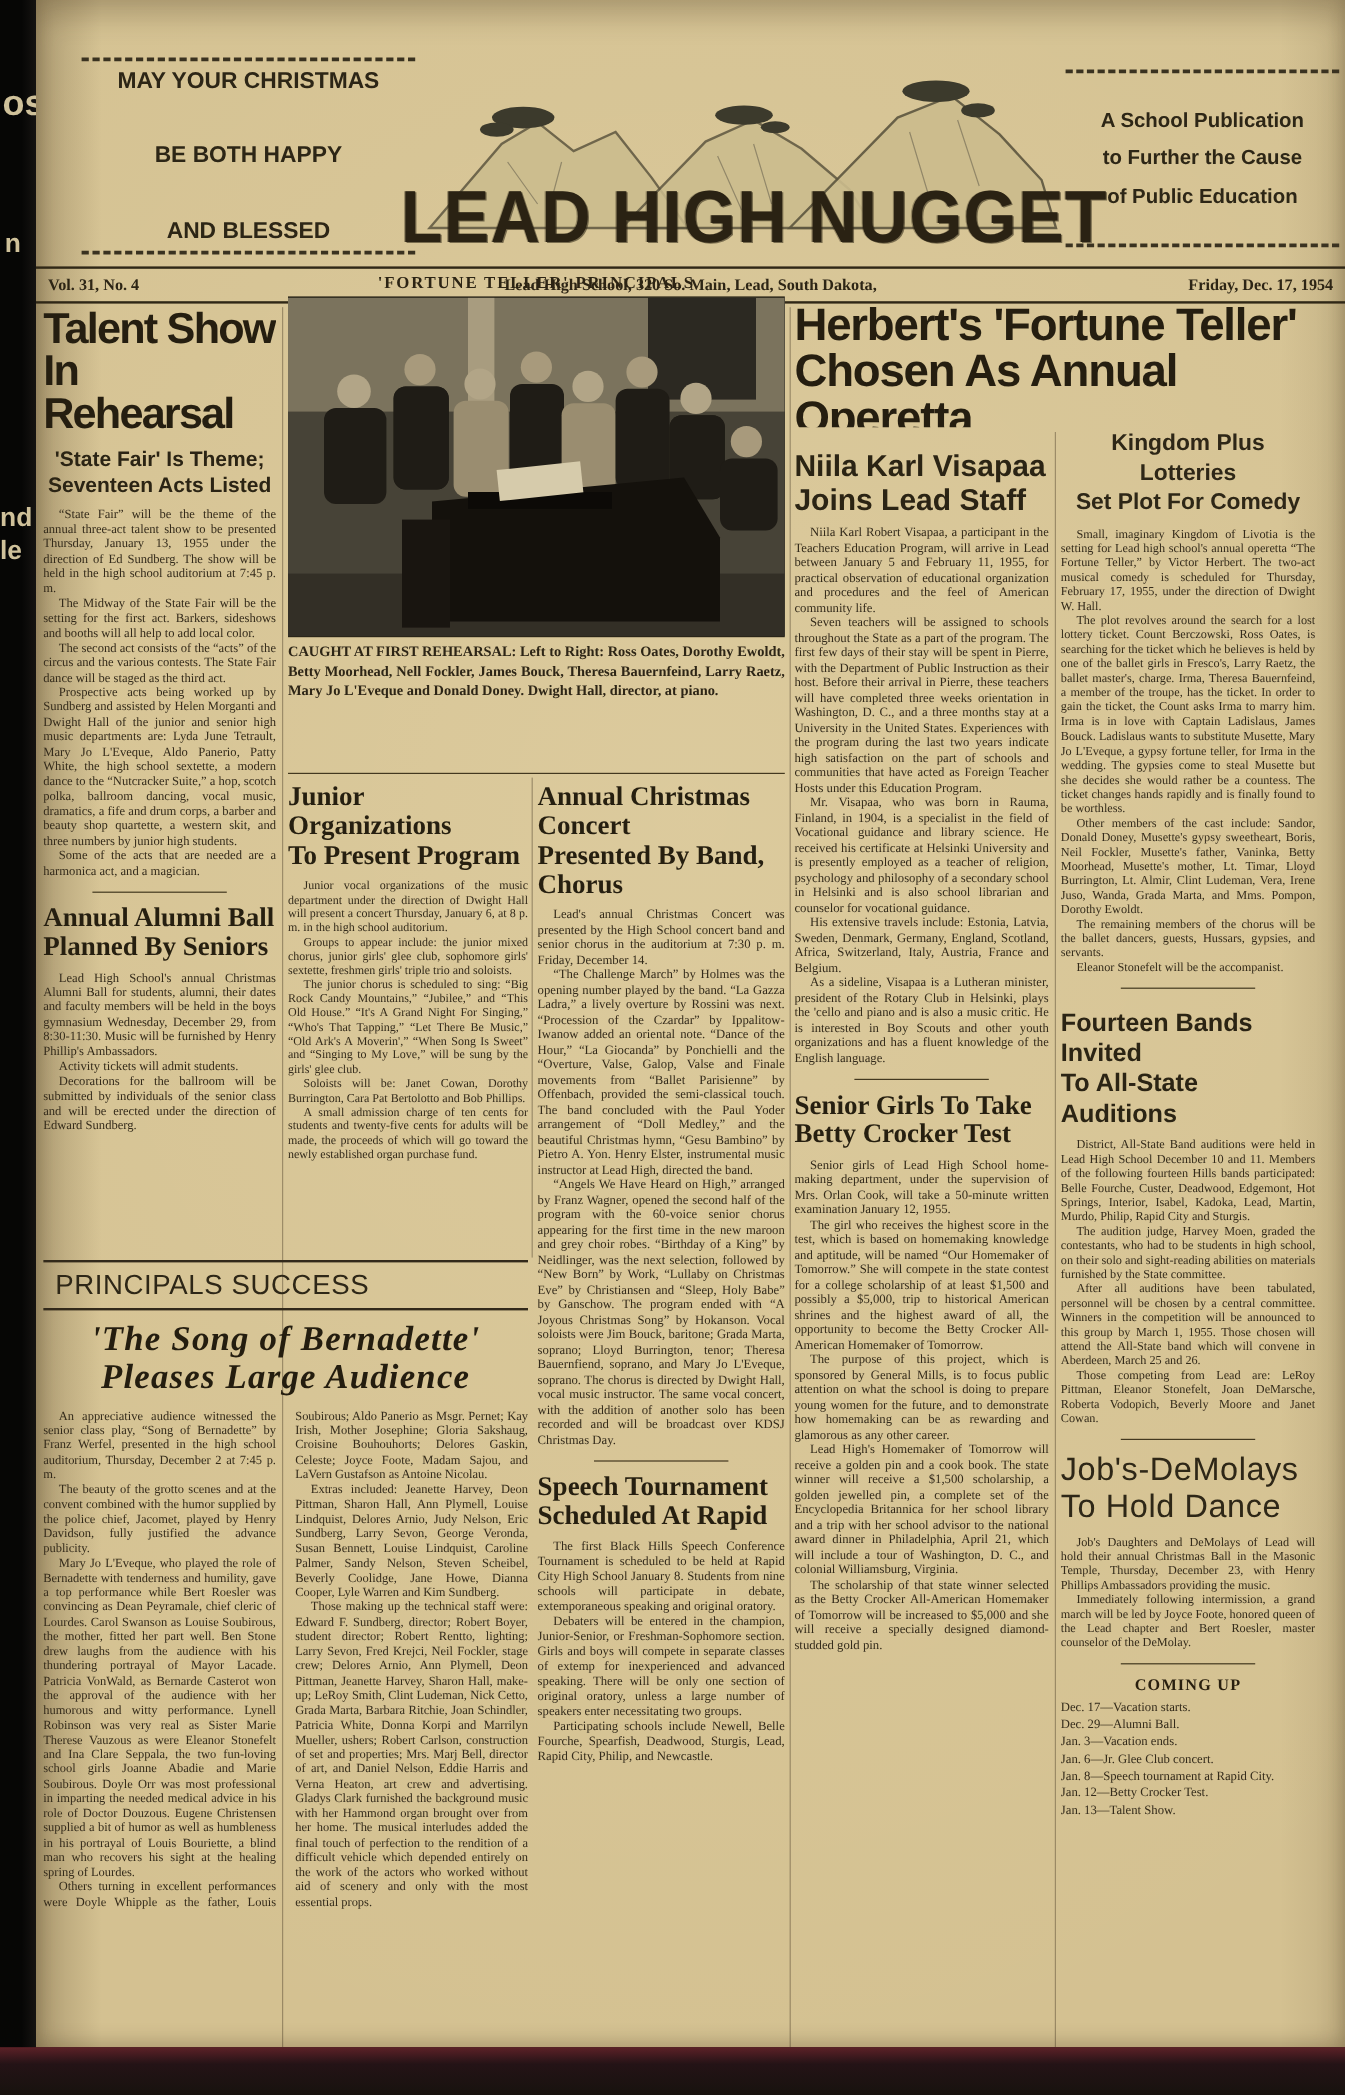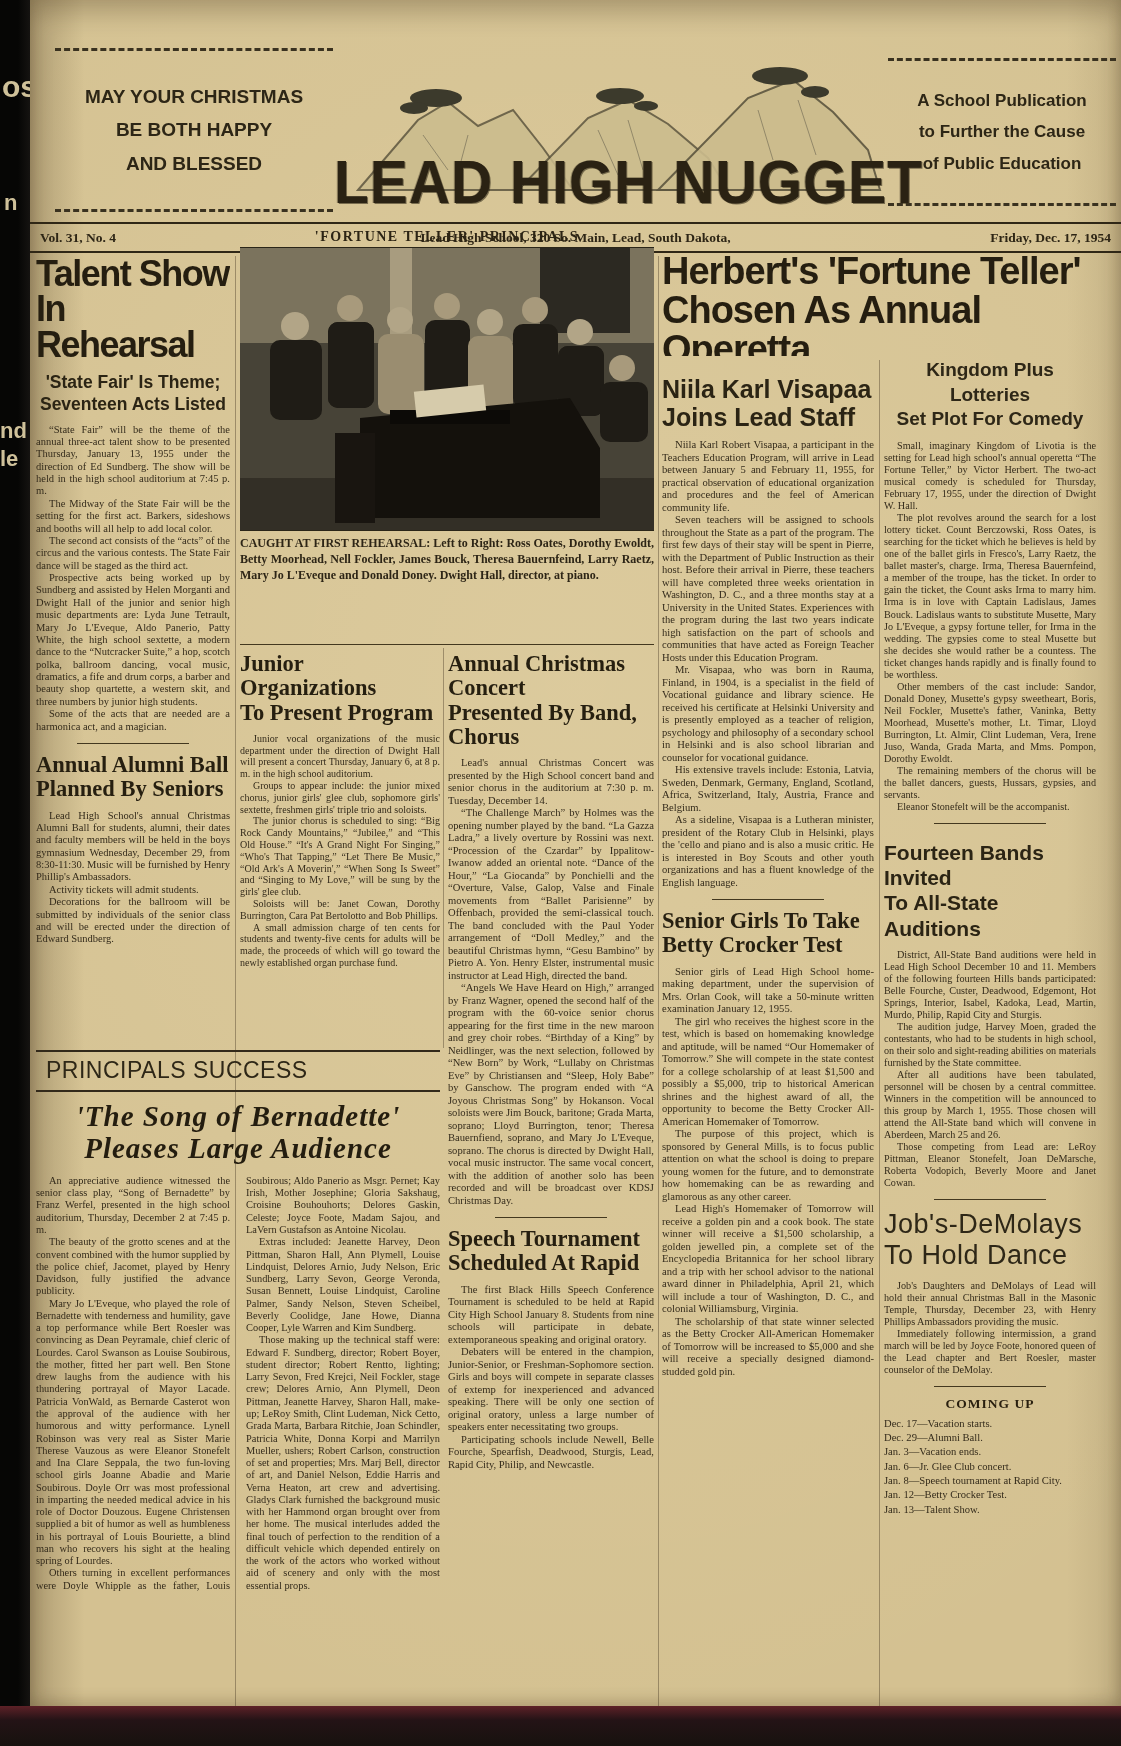--- a/index.html
+++ b/index.html
@@ -15,21 +15,21 @@
        linear-gradient(90deg,rgba(74,58,32,.28),rgba(74,58,32,0) 5%,rgba(74,58,32,0) 95%,rgba(74,58,32,.12)),
        radial-gradient(120% 90% at 50% 40%,rgba(255,244,210,.18),rgba(0,0,0,0) 70%),
        #d4c191;
      box-shadow:inset 0 14px 22px rgba(60,44,20,.25), inset 0 -6px 14px rgba(60,44,20,.2);}
   .bottom-band{position:absolute;left:0;top:1706px;width:1121px;height:40px;
      background:linear-gradient(#5d2127,#241316 35%,#17120e);}
   
   .slogan{position:absolute;border-top:3px dashed #3a3220;border-bottom:3px dashed #3a3220;
      display:flex;flex-direction:column;justify-content:center;text-align:center;
      font-family:"Liberation Sans",sans-serif;font-weight:700;color:#2d2616;}
-  .slogan-left{left:25px;top:48px;width:278px;height:158px;font-size:19px;line-height:1.75;}
+  .slogan-left{left:38px;top:48px;width:278px;height:158px;font-size:19px;line-height:1.75;justify-content:space-between;}
   .slogan-right{left:858px;top:58px;width:228px;height:142px;font-size:17px;line-height:1.85;}
   .slogan span{display:block;}
   .nameplate{position:absolute;left:298px;top:40px;width:562px;height:190px;}
   .nameplate svg{position:absolute;left:0;top:0;}
   .logo-text{position:absolute;left:6px;bottom:16px;font-family:"Liberation Sans",sans-serif;
      font-weight:700;font-size:57px;letter-spacing:1px;color:#2a2213;transform:scaleY(1.08);
      text-shadow:1px 1px 0 rgba(42,34,19,.55),-1px 0 0 rgba(42,34,19,.35);white-space:nowrap;}
   
   .folio{position:absolute;left:0;top:222px;width:1091px;height:27px;
      border-top:2px solid #2f2716;border-bottom:2px solid #2f2716;
@@ -232,21 +232,21 @@
       </div>
     </div>
 
     <div class="col c3" style="left:418px;top:652px;width:206px;height:1054px;">
       <div>
         <div class="h-serif h2l">
           <span>Annual Christmas Concert</span>
           <span>Presented By Band, Chorus</span>
         </div>
         <div class="body">
-            <p>Lead's annual Christmas Concert was presented by the High School concert band and senior chorus in the auditorium at 7:30 p. m. Tuesday, December 14.</p>
+            <p>Lead's annual Christmas Concert was presented by the High School concert band and senior chorus in the auditorium at 7:30 p. m. Friday, December 14.</p>
             <p>“The Challenge March” by Holmes was the opening number played by the band. “La Gazza Ladra,” a lively overture by Rossini was next. “Procession of the Czardar” by Ippalitow-Iwanow added an oriental note. “Dance of the Hour,” “La Giocanda” by Ponchielli and the “Overture, Valse, Galop, Valse and Finale movements from “Ballet Parisienne” by Offenbach, provided the semi-classical touch. The band concluded with the Paul Yoder arrangement of “Doll Medley,” and the beautiful Christmas hymn, “Gesu Bambino” by Pietro A. Yon. Henry Elster, instrumental music instructor at Lead High, directed the band.</p>
             <p>“Angels We Have Heard on High,” arranged by Franz Wagner, opened the second half of the program with the 60-voice senior chorus appearing for the first time in the new maroon and grey choir robes. “Birthday of a King” by Neidlinger, was the next selection, followed by “New Born” by Work, “Lullaby on Christmas Eve” by Christiansen and “Sleep, Holy Babe” by Ganschow. The program ended with “A Joyous Christmas Song” by Hokanson. Vocal soloists were Jim Bouck, baritone; Grada Marta, soprano; Lloyd Burrington, tenor; Theresa Bauernfiend, soprano, and Mary Jo L'Eveque, soprano. The chorus is directed by Dwight Hall, vocal music instructor. The same vocal concert, with the addition of another solo has been recorded and will be broadcast over KDSJ Christmas Day.</p>
           </div>
       </div>
       <div class="divider"></div>
       <div>
         <div class="h-serif h2l">
           <span>Speech Tournament</span>
           <span>Scheduled At Rapid</span>
         </div>

